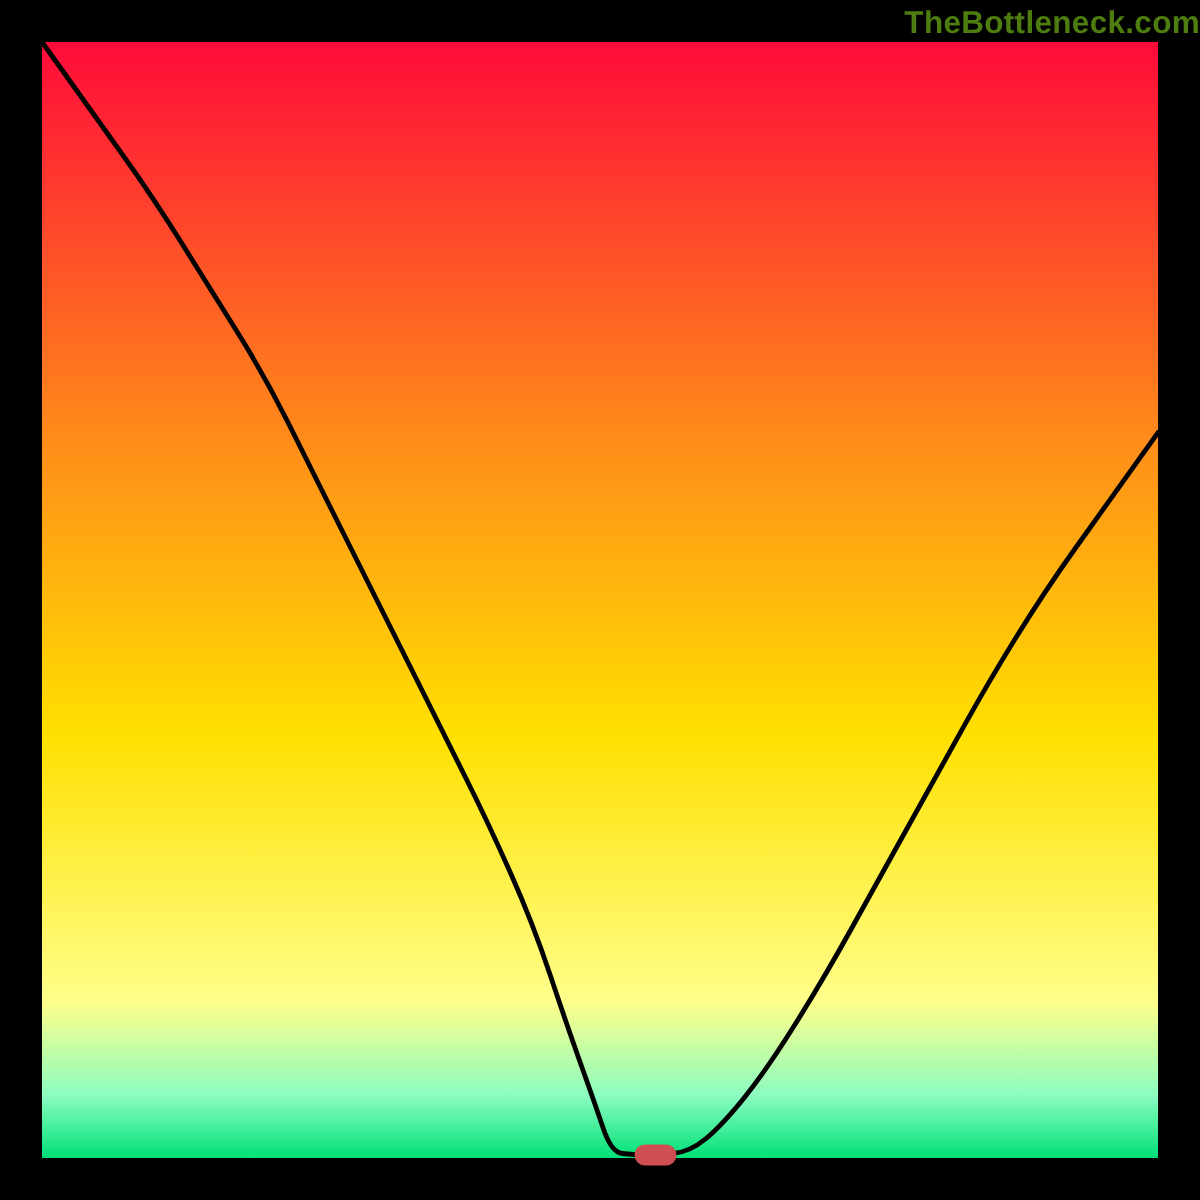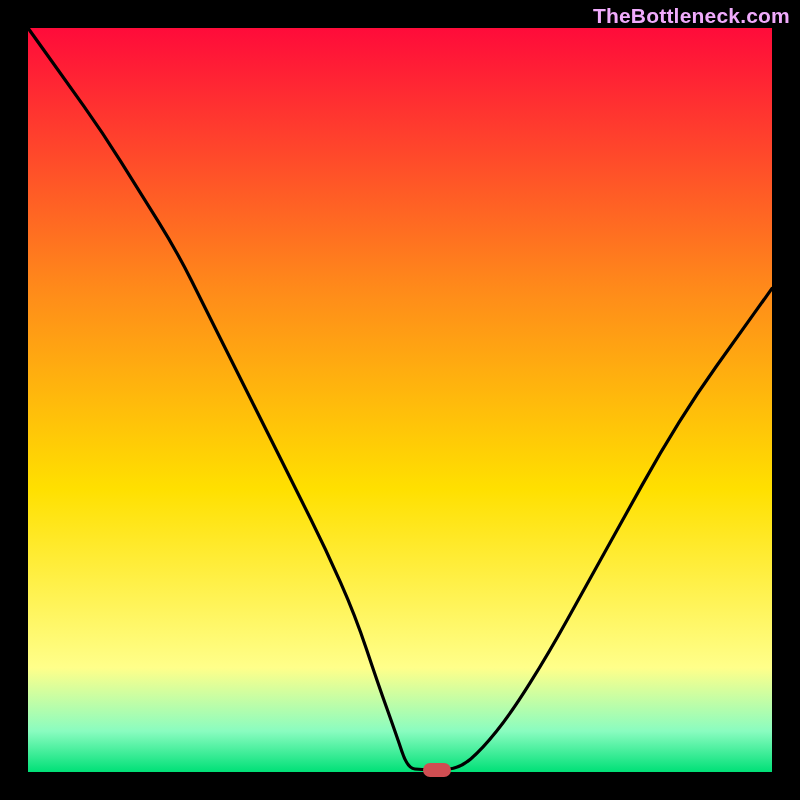--- a/index.html
+++ b/index.html
@@ -11,25 +11,25 @@
     overflow: hidden;
   }
   .stage {
     position: relative;
     width: 800px;
     height: 800px;
   }
   .watermark {
     position: absolute;
     top: 4px;
-    right: 10px;
+    right: 0;
     font-family: Arial, Helvetica, sans-serif;
     font-size: 21px;
     font-weight: 600;
-    color: #f0abfc;
+    color: #4d7c0f;
     letter-spacing: 0.2px;
     z-index: 30;
   }
   svg {
     position: absolute;
     top: 0;
     left: 0;
     z-index: 10;
   }
   .marker {

